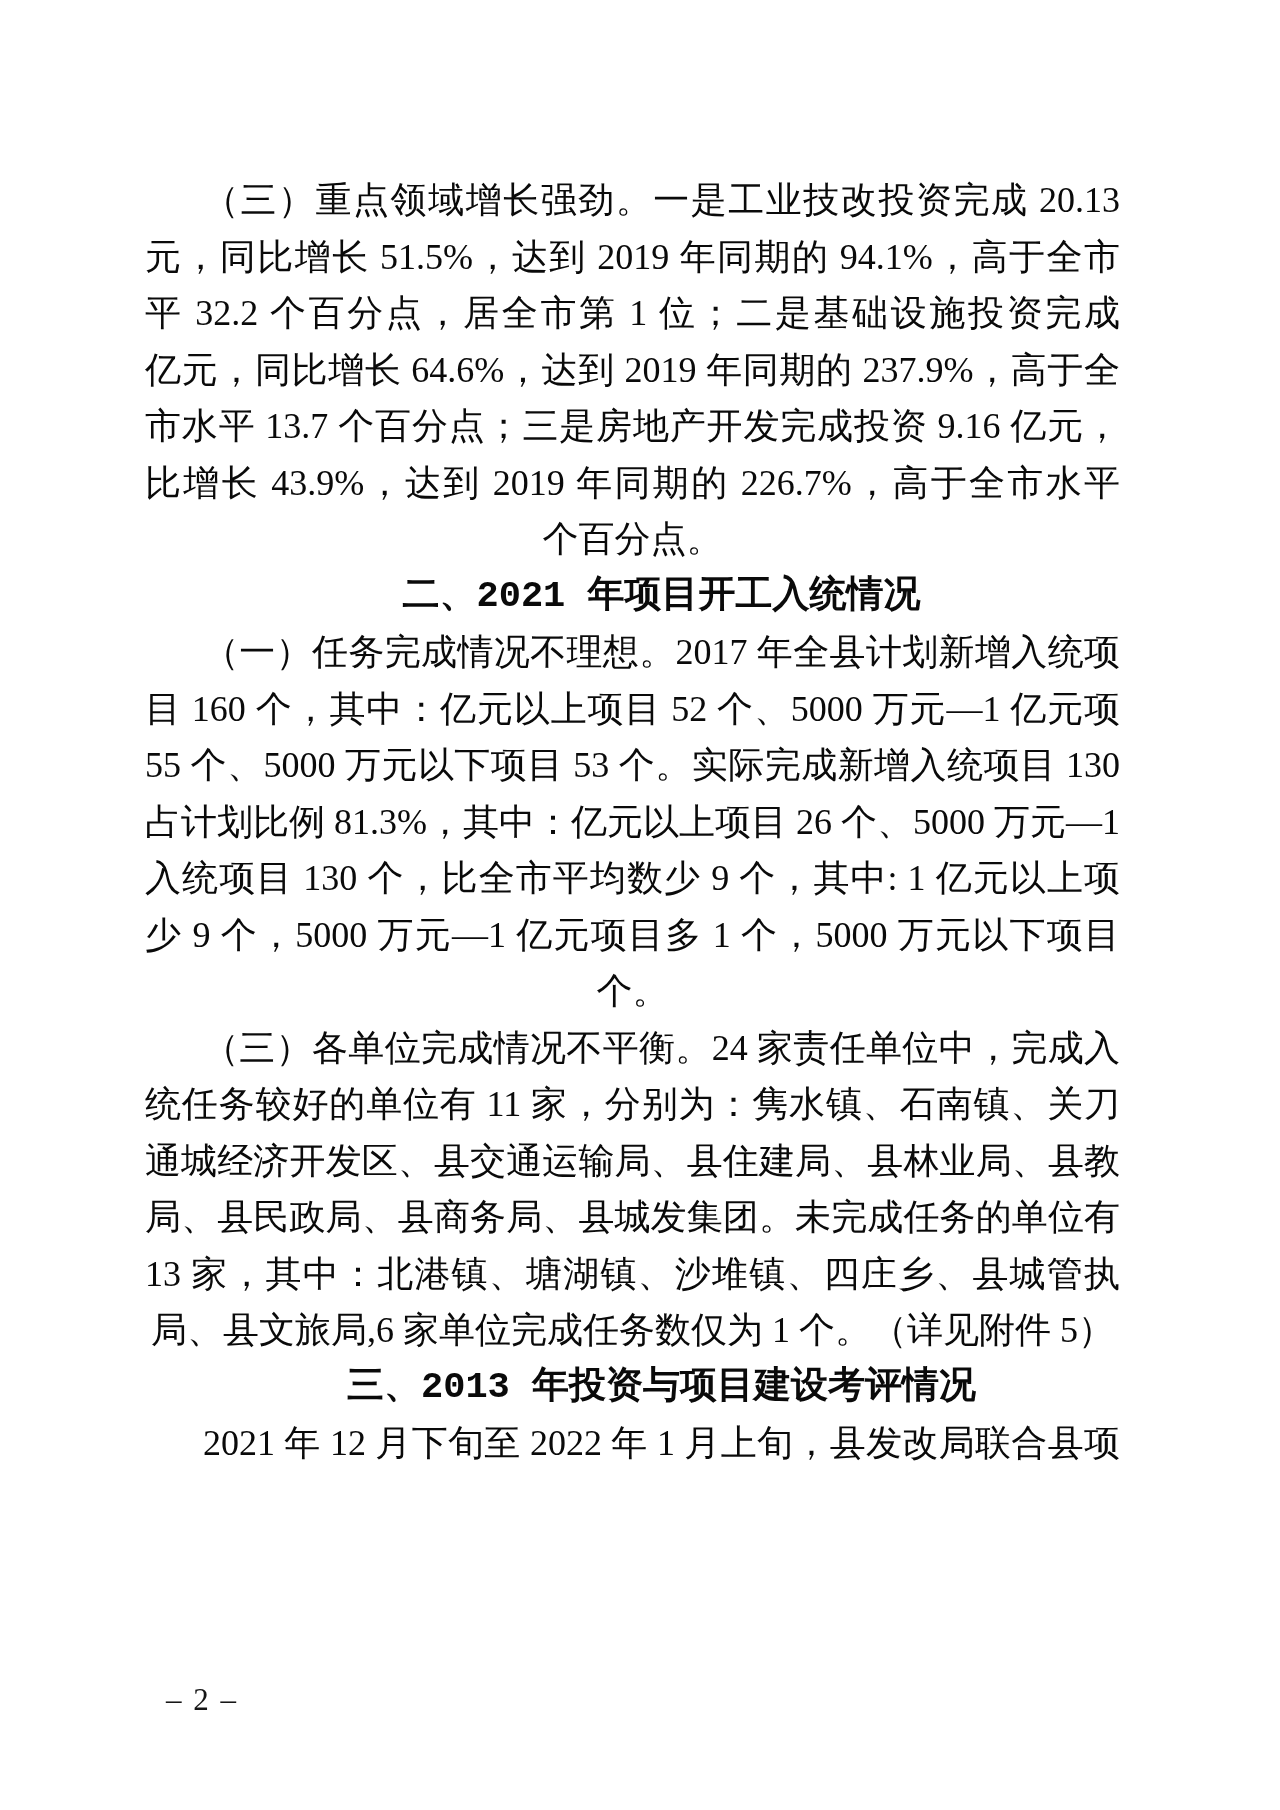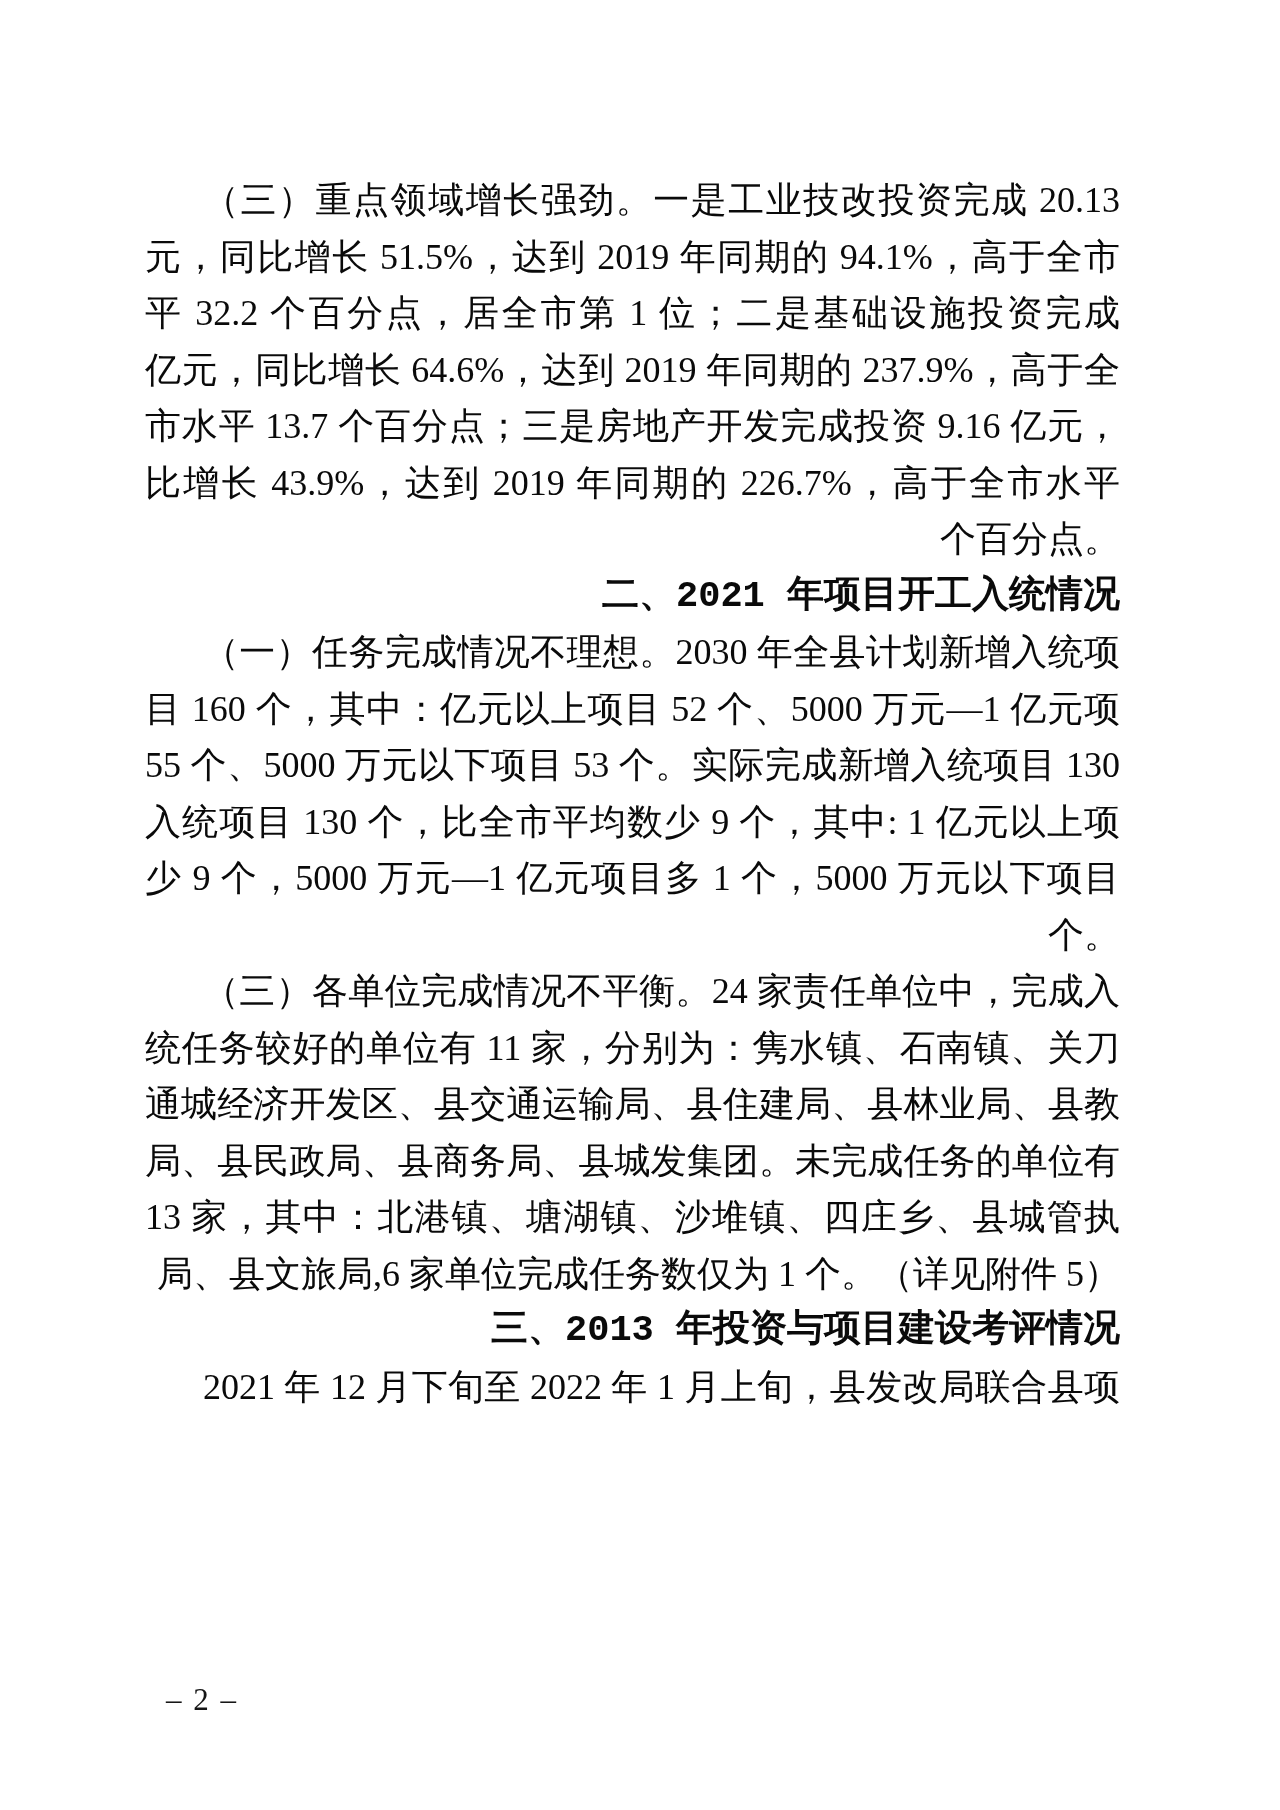--- a/index.html
+++ b/index.html
@@ -21,21 +21,21 @@
     position: absolute;
     left: 145px;
     top: 172px;
     width: 975px;
   }
   .block { margin: 0; padding: 0; }
   .line {
     height: 56.5px;
     line-height: 56.5px;
     font-size: 36px;
-    text-align: right;
+    text-align: center;
     white-space: normal;
     overflow: hidden;
   }
   
   .line.fill {
     text-align: justify;
     text-align-last: justify;
   }
   .line.first {
     text-indent: 58px;
@@ -67,23 +67,24 @@
         <div class="line fill">平 32.2 个百分点，居全市第 1 位；二是基础设施投资完成 46.68</div>
         <div class="line fill">亿元，同比增长 64.6%，达到 2019 年同期的 237.9%，高于全</div>
         <div class="line fill">市水平 13.7 个百分点；三是房地产开发完成投资 9.16 亿元，同</div>
         <div class="line fill">比增长 43.9%，达到 2019 年同期的 226.7%，高于全市水平 4.5</div>
         <div class="line">个百分点。</div>
       </div>
       <div class="block heading">
         <div class="line first">二、2021 年项目开工入统情况</div>
       </div>
       <div class="block paragraph">
-        <div class="line first fill">（一）任务完成情况不理想。2030 年全县计划新增入统项</div>
+        <div class="line first fill">（一）任务完成情况不理想。2017 年全县计划新增入统项</div>
         <div class="line fill">目 160 个，其中：亿元以上项目 52 个、5000 万元—1 亿元项目</div>
         <div class="line fill">55 个、5000 万元以下项目 53 个。实际完成新增入统项目 130 个，</div>
+        <div class="line fill">占计划比例 81.3%，其中：亿元以上项目 26 个、5000 万元—1</div>
       </div>
       <div class="block paragraph">
         <div class="line fill">入统项目 130 个，比全市平均数少 9 个，其中: 1 亿元以上项目</div>
         <div class="line fill">少 9 个，5000 万元—1 亿元项目多 1 个，5000 万元以下项目少 1</div>
         <div class="line">个。</div>
       </div>
       <div class="block paragraph">
         <div class="line first fill">（三）各单位完成情况不平衡。24 家责任单位中，完成入</div>
         <div class="line fill">统任务较好的单位有 11 家，分别为：隽水镇、石南镇、关刀镇、</div>
         <div class="line fill">通城经济开发区、县交通运输局、县住建局、县林业局、县教育</div>

